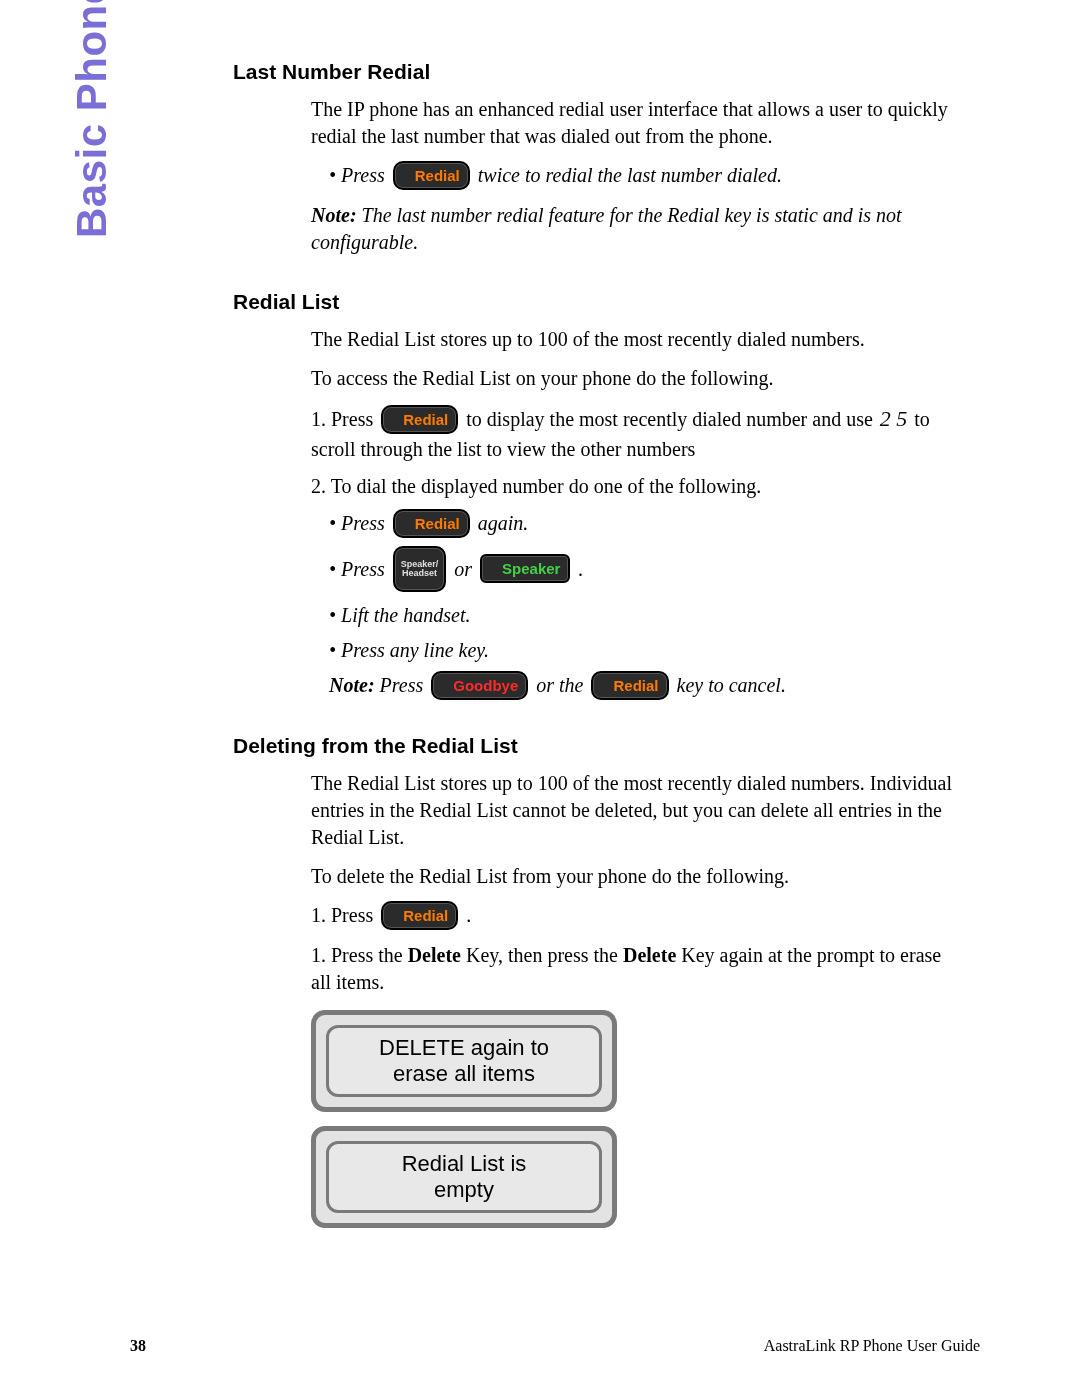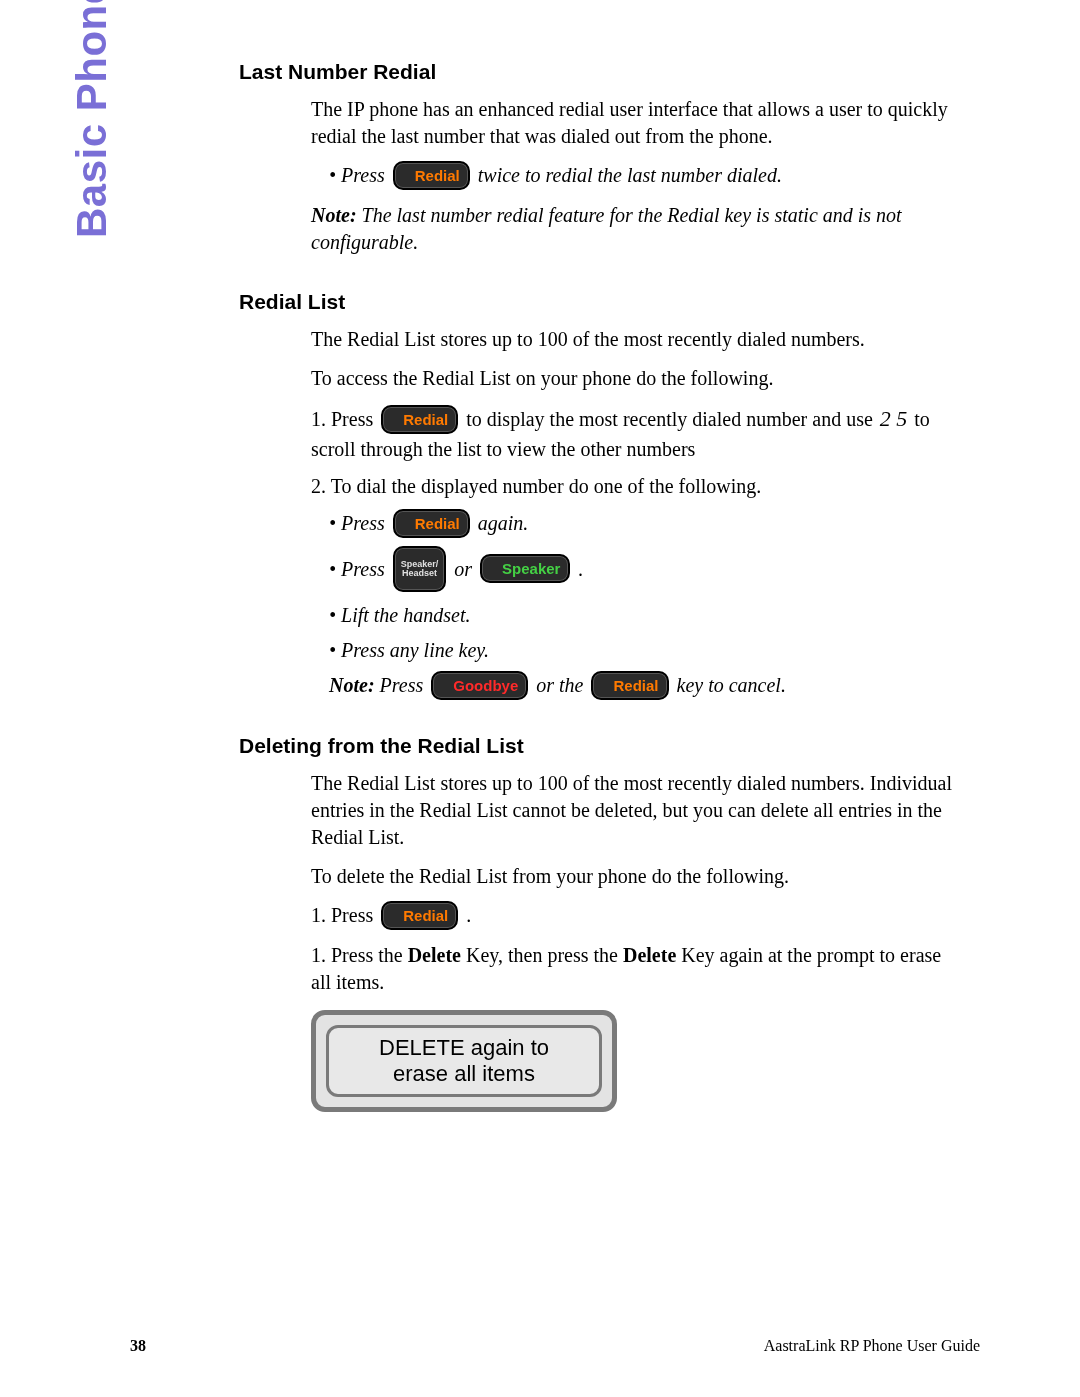--- a/index.html
+++ b/index.html
@@ -26,21 +26,21 @@
   .content{
     position:absolute;
     left:225px;
     top:60px;
     width:740px;
   }
   h2{
     font-family:Arial,Helvetica,sans-serif;
     font-weight:700;
     font-size:21px;
-    margin:0 0 12px 14px;
+    margin:0 0 12px 8px;
   }
   .section-body{
     margin-left:86px;
     font-size:20px;
     line-height:1.35;
   }
   p{margin:0 0 12px 0;}
   .step{margin:0 0 10px 0;}
   .sub{margin-left:18px;margin-top:4px;margin-bottom:10px;}
   .sub .bullet-line{margin-bottom:8px;}
@@ -66,21 +66,21 @@
     border-radius:10px;
     border:2px solid #000;
     box-shadow:0 0 0 1px #555 inset;
     text-align:center;
     min-width:34px;
     margin:0 3px;
     position:relative;
     top:-2px;
   }
   .btn.black{color:#e0e0e0;}
-  .btn.green{color:#44d044;}
+  .btn.green{color:#44d044;border-radius:6px;}
   .btn.red{color:#ff2a2a;}
   .btn.twoLine{font-size:9px;line-height:1;padding:12px 6px;}
   .screens{margin-top:14px;margin-bottom:30px;}
   .screen-wrap{
     width:276px;
     border:5px solid #7a7a7a;
     border-radius:14px;
     padding:10px;
     background:#e3e3e3;
     margin-bottom:14px;
@@ -176,20 +176,28 @@
 
     <div class="screens">
       <div class="screen-wrap">
         <div class="screen-inner">
           <div>
             <span>DELETE again to</span><br>
             <span>erase all items</span>
           </div>
         </div>
       </div>
+      <div class="screen-wrap">
+        <div class="screen-inner">
+          <div>
+            <span>Redial List is</span><br>
+            <span>empty</span>
+          </div>
+        </div>
+      </div>
     </div>
   </div>
 
 </div>
 
 <div class="footer">
   <span class="pg">38</span>
   <span class="guide">AastraLink RP Phone User Guide</span>
 </div>
 

